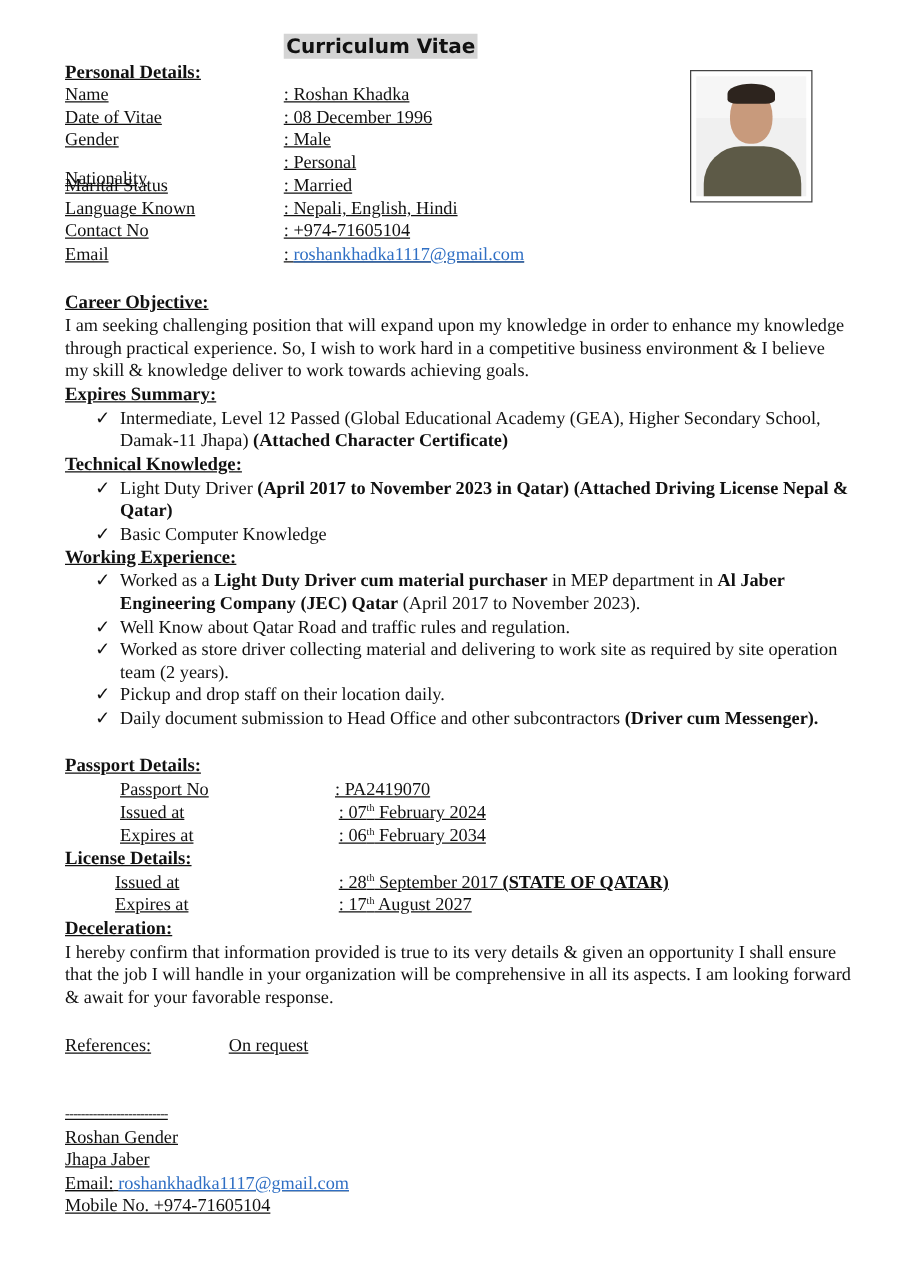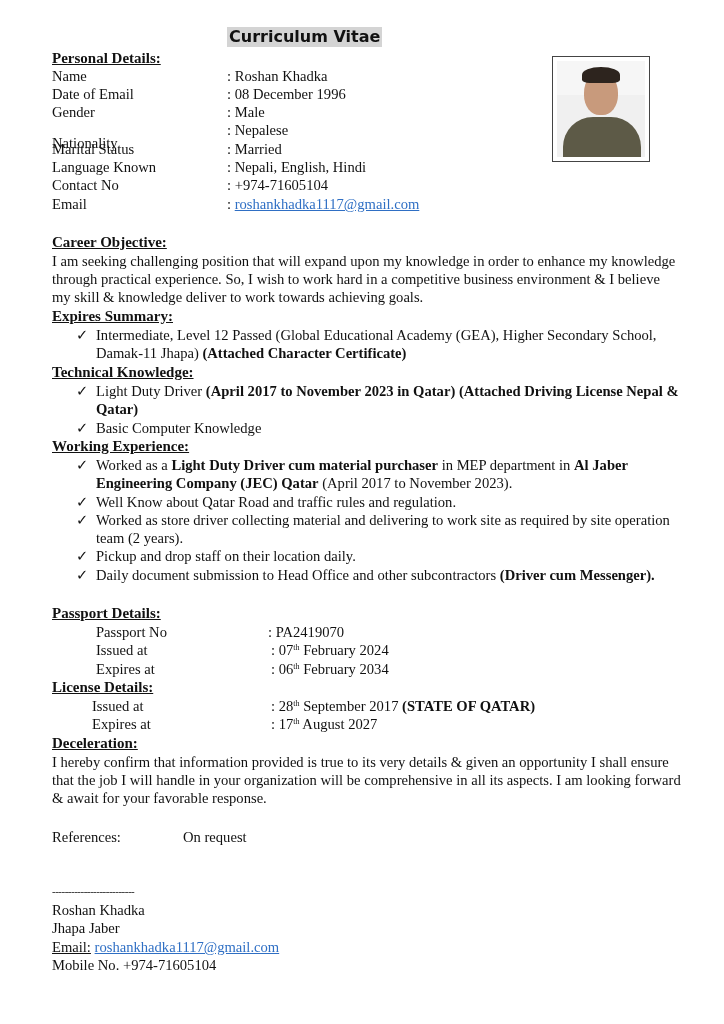--- a/index.html
+++ b/index.html
@@ -1,21 +1,21 @@
 <!DOCTYPE html>
 <html><head>
 <meta charset="utf-8">
 <style>
   html, body { margin: 0; padding: 0; background: #ffffff; }
   body { width: 724px; height: 1024px; position: relative; overflow: hidden;
          font-family: "Liberation Serif", serif; font-size: 14.6px; color: #111; }
   .page { position: absolute; left: 0; top: 0; width: 604px; height: 1024px; }
   .title { position: absolute; left: 227px; top: 27px; font-family: "DejaVu Sans", sans-serif;
            font-weight: bold; font-size: 16px; background: #d4d4d4; padding: 0 2px; line-height: 20px; }
-  .abs { position: absolute; white-space: nowrap; line-height: 18px; }
+  .abs { position: absolute; white-space: nowrap; line-height: 18px; text-decoration: underline; }
   .heading { font-weight: bold; text-decoration: underline; font-size: 15px; }
   .lbl { left: 52px; }
   .val { left: 227px; }
   a.link { color: #2f6fc4; text-decoration: underline; }
   .photo { position: absolute; left: 552px; top: 56px; width: 98px; height: 106px;
            border: 1px solid #444; background: #fff; padding: 4px; box-sizing: border-box; }
   .photo-inner { width: 100%; height: 100%; background: linear-gradient(#f6f6f6 0 35%, #f0f0f0 35%);
                  position: relative; overflow: hidden; }
   .head { position: absolute; left: 27px; top: 10px; width: 34px; height: 44px; border-radius: 50% 50% 45% 45%;
           background: #c89a7c; }
@@ -33,26 +33,26 @@
 </head>
 <body>
 
 <div class="page">
 
   <div class="title">Curriculum Vitae</div>
 
   <div class="abs heading lbl" style="top:49px">Personal Details:</div>
   <div class="abs lbl" style="top:67px">Name</div>
   <div class="abs val" style="top:67px">: Roshan Khadka</div>
-  <div class="abs lbl" style="top:85px">Date of Email</div>
+  <div class="abs lbl" style="top:85px">Date of Vitae</div>
   <div class="abs val" style="top:85px">: 08 December 1996</div>
   <div class="abs lbl" style="top:103px">Gender</div>
   <div class="abs val" style="top:103px">: Male</div>
   <div class="abs lbl" style="top:134px">Nationality</div>
-  <div class="abs val" style="top:121px">: Nepalese</div>
+  <div class="abs val" style="top:121px">: Personal</div>
   <div class="abs lbl" style="top:140px">Marital Status</div>
   <div class="abs val" style="top:140px">: Married</div>
   <div class="abs lbl" style="top:158px">Language Known</div>
   <div class="abs val" style="top:158px">: Nepali, English, Hindi</div>
   <div class="abs lbl" style="top:176px">Contact No</div>
   <div class="abs val" style="top:176px">: +974-71605104</div>
   <div class="abs lbl" style="top:195px">Email</div>
   <div class="abs val" style="top:195px"><span>: </span><a class="link">roshankhadka1117@gmail.com</a></div>
 
   <div class="photo">
@@ -118,18 +118,18 @@
   <div class="abs" style="top:715px;left:92px">Expires at</div>
   <div class="abs" style="top:715px;left:271px"><span>: 17</span><sup>th</sup><span> August 2027</span></div>
 
   <div class="abs heading lbl" style="top:734px">Deceleration:</div>
   <div class="para" style="top:753px;width:630px">I hereby confirm that information provided is true to its very details &amp; given an opportunity I shall ensure that the job I will handle in your organization will be comprehensive in all its aspects. I am looking forward &amp; await for your favorable response.</div>
 
   <div class="abs lbl" style="top:828px">References:</div>
   <div class="abs" style="top:828px;left:183px">On request</div>
 
   <div class="abs lbl" style="top:882px;font-size:11px;letter-spacing:-0.5px">--------------------------</div>
-  <div class="abs lbl" style="top:901px">Roshan Khadka</div>
+  <div class="abs lbl" style="top:901px">Roshan Gender</div>
   <div class="abs lbl" style="top:919px">Jhapa Jaber</div>
   <div class="abs lbl" style="top:938px"><span style="text-decoration:underline">Email:</span> <a class="link">roshankhadka1117@gmail.com</a></div>
   <div class="abs lbl" style="top:956px">Mobile No. +974-71605104</div>
 
 </div>
 
 </body></html>

